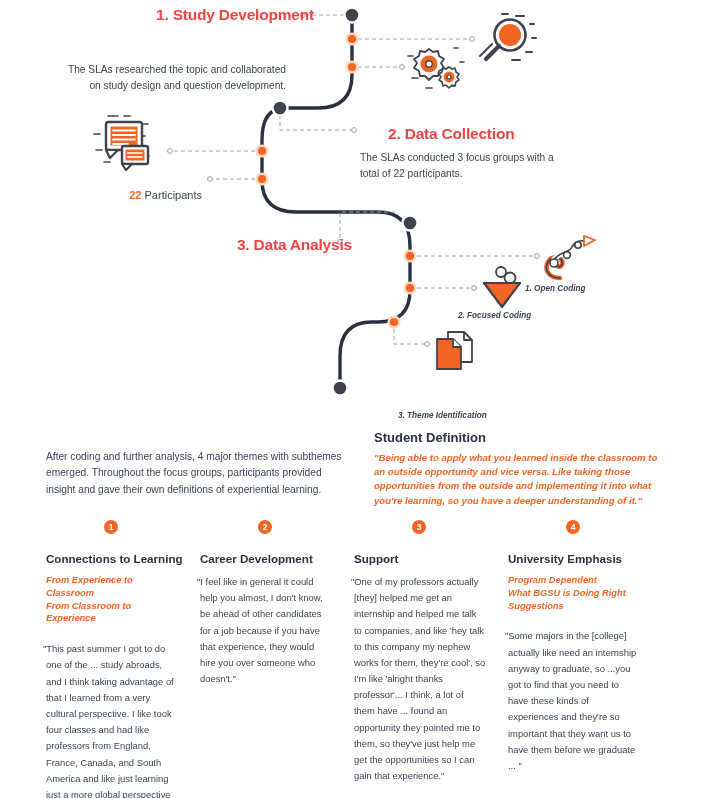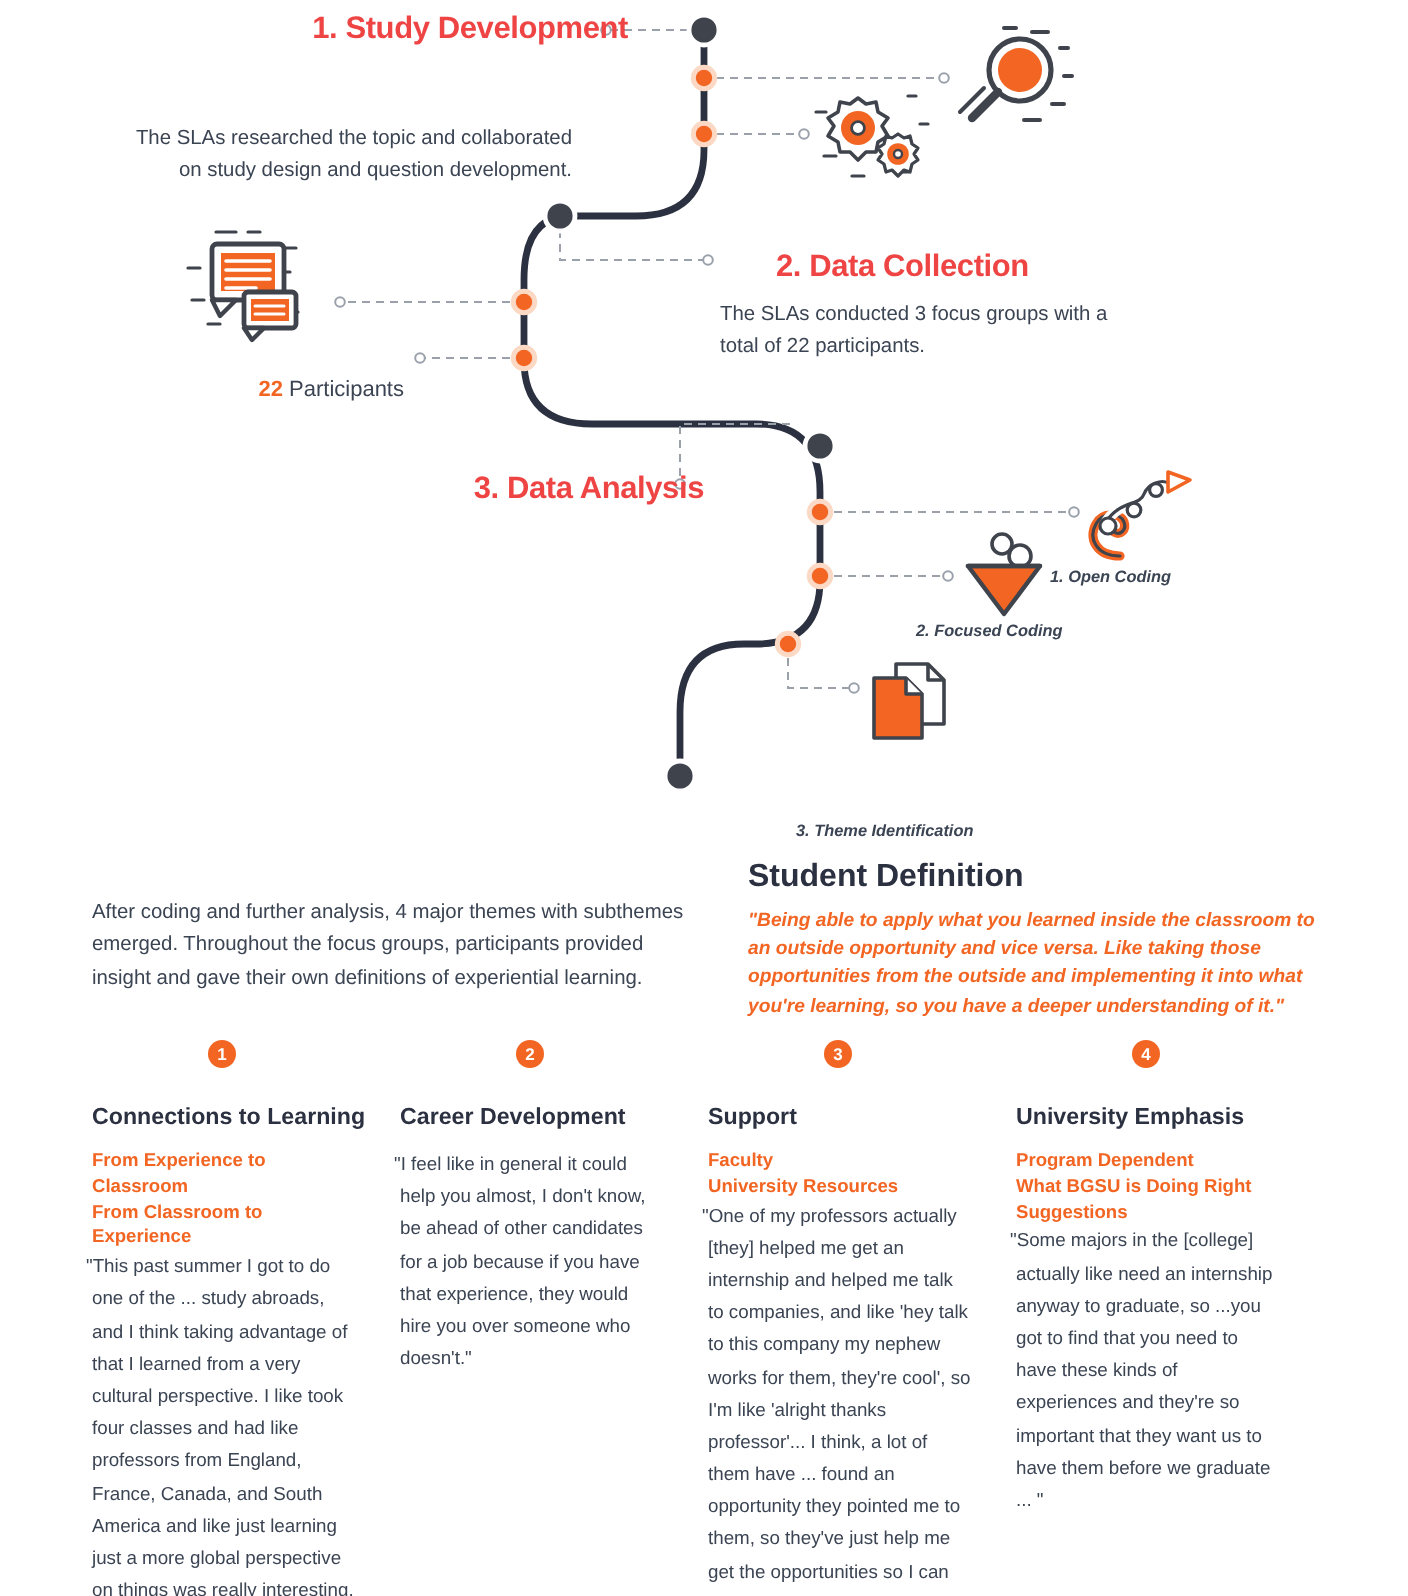--- a/index.html
+++ b/index.html
@@ -59,21 +59,21 @@
   #results-intro {
     position: absolute;
     left: 46px; top: 449px; width: 300px;
     font-size: 10.2px; line-height: 1.6; color: #3b4453;
   }
   #student-def {
     position: absolute;
     left: 374px; top: 430px; width: 296px;
   }
   #student-def .sd-title {
-    font-size: 16px; font-weight: bold; color: #2b3140;
+    font-size: 13px; font-weight: bold; color: #2b3140;
     margin-bottom: 6px;
   }
   #student-def .sd-quote {
     font-size: 9.6px; line-height: 1.48;
     font-style: italic; font-weight: bold;
     color: #f26522;
   }
 
   
   #themes {
@@ -89,22 +89,22 @@
     display: flex; align-items: center; justify-content: center;
     margin: 0 0 18px 58px;
     line-height: 1;
   }
   .theme-title {
     font-size: 11.6px; font-weight: bold; color: #2b3140;
     margin-bottom: 9px; white-space: nowrap;
   }
   .theme-subs {
     font-size: 9.3px; line-height: 1.38;
-    font-weight: bold;
-    color: #f26522; margin-bottom: 0;
+    font-style: italic; font-weight: bold;
+    color: #f26522; margin-bottom: 16px;
   }
   .theme-quote {
     font-size: 9.4px; line-height: 1.72; color: #3b4453;
     text-indent: -3px;
   }
 </style>
 </head>
 <body>
 
 <div id="page">
@@ -317,21 +317,20 @@
 
     <div class="theme-col">
       <div class="badge">2</div>
       <div class="theme-title">Career Development</div>
       <div class="theme-quote">"I feel like in general it could help you almost, I don't know, be ahead of other candidates for a job because if you have that experience, they would hire you over someone who doesn't."</div>
     </div>
 
     <div class="theme-col">
       <div class="badge">3</div>
       <div class="theme-title">Support</div>
-      <div class="theme-subs">Faculty<br>University Resources</div>
       <div class="theme-quote">"One of my professors actually [they] helped me get an internship and helped me talk to companies, and like 'hey talk to this company my nephew works for them, they're cool', so I'm like 'alright thanks professor'... I think, a lot of them have ... found an opportunity they pointed me to them, so they've just help me get the opportunities so I can gain that experience."</div>
     </div>
 
     <div class="theme-col">
       <div class="badge">4</div>
       <div class="theme-title">University Emphasis</div>
       <div class="theme-subs">Program Dependent<br>What BGSU is Doing Right<br>Suggestions</div>
       <div class="theme-quote">"Some majors in the [college] actually like need an internship anyway to graduate, so ...you got to find that you need to have these kinds of experiences and they're so important that they want us to have them before we graduate ... "</div>
     </div>
 

